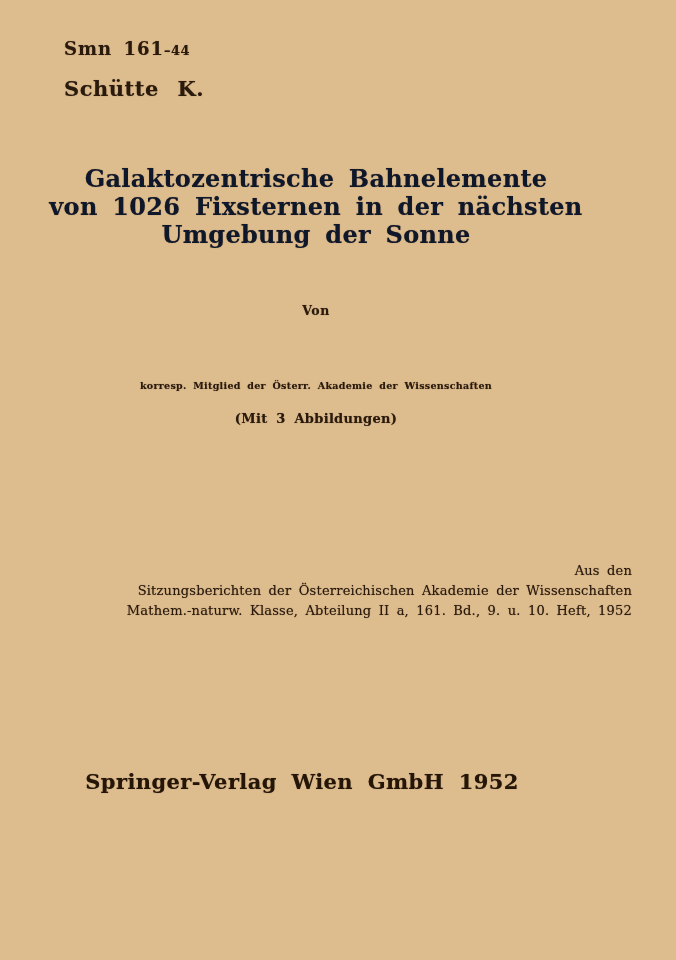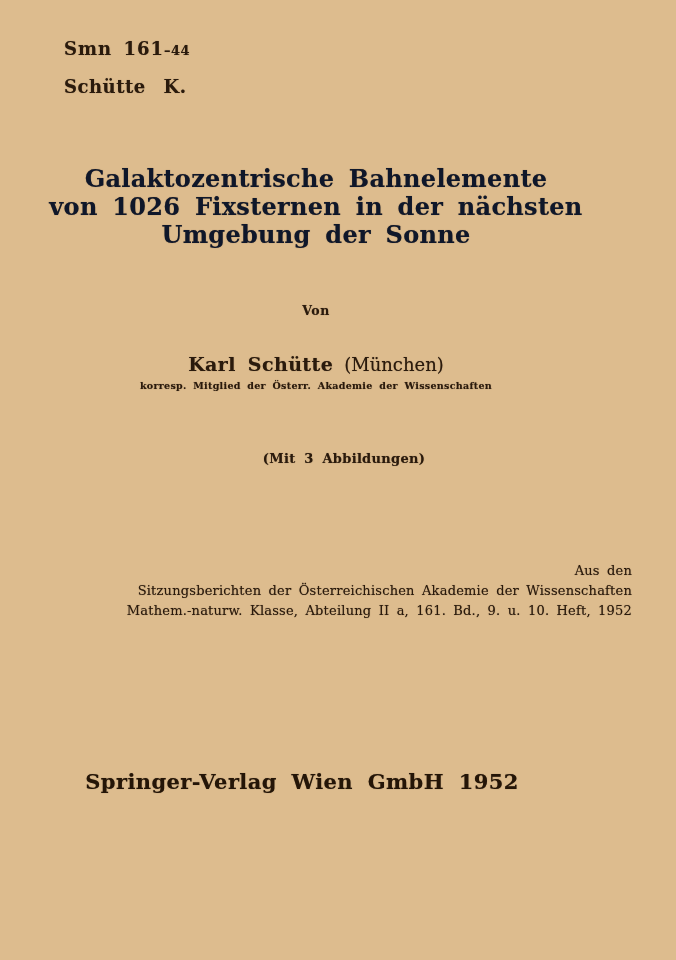--- a/index.html
+++ b/index.html
@@ -34,21 +34,21 @@
   .shelfmark-code {
     font-size: 18px;
     letter-spacing: 1px;
     word-spacing: 4px;
   }
   .shelfmark-suffix {
     font-size: 13px;
     letter-spacing: 0.5px;
   }
   .shelfmark-author {
-    font-size: 18px;
+    font-size: 21px;
     margin-top: 17px;
     word-spacing: 11px;
     letter-spacing: 0.5px;
   }
 
   
   .centered {
     position: absolute;
     left: 0;
     width: 632px;
@@ -87,26 +87,25 @@
   }
   .affiliation {
     top: 380px;
     font-size: 9.5px;
     font-weight: bold;
     letter-spacing: 0.3px;
     word-spacing: 3px;
   }
 
   .figures-note {
-    top: 451px;
+    top: 411px;
     font-size: 13px;
     font-weight: bold;
     word-spacing: 4px;
     letter-spacing: 0.3px;
-    padding-left: 28px;
   }
 
   .imprint {
     top: 561px;
     font-size: 13px;
     line-height: 20px;
     word-spacing: 3px;
     letter-spacing: 0.2px;
     text-align: right;
   }
@@ -132,24 +131,20 @@
   </div>
 
   <div class="centered title ink">
     <div>Galaktozentrische Bahnelemente</div>
     <div>von 1026 Fixsternen in der nächsten</div>
     <div>Umgebung der Sonne</div>
   </div>
 
   <div class="centered von ink">Von</div>
 
-  <div class="centered author ink">
-    <span class="author-name">Karl Schütte</span>
-    <span class="author-location">(München)</span>
-  </div>
 
   <div class="centered affiliation ink">korresp. Mitglied der Österr. Akademie der Wissenschaften</div>
 
   <div class="centered figures-note ink">(Mit 3 Abbildungen)</div>
 
   <div class="centered imprint ink">
     <div>Aus den</div>
     <div>Sitzungsberichten der Österreichischen Akademie der Wissenschaften</div>
     <div>Mathem.-naturw. Klasse, Abteilung II a, 161. Bd., 9. u. 10. Heft, 1952</div>
   </div>

